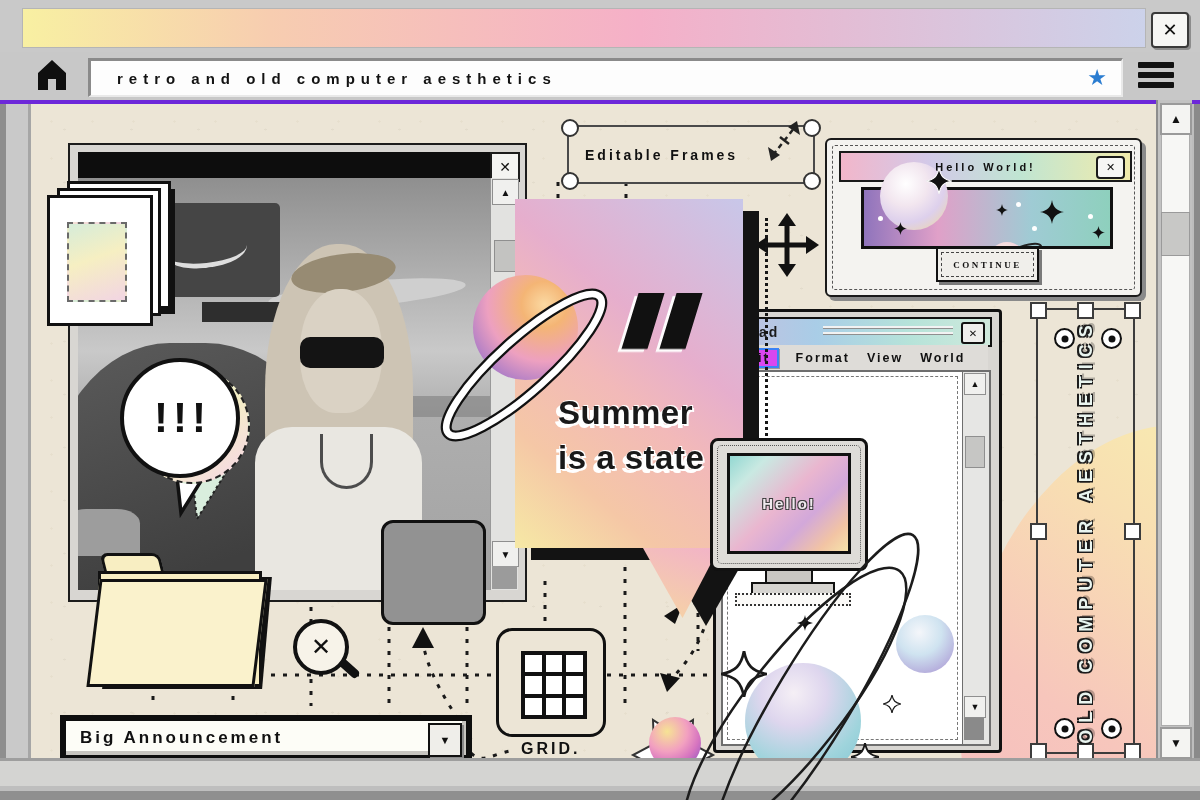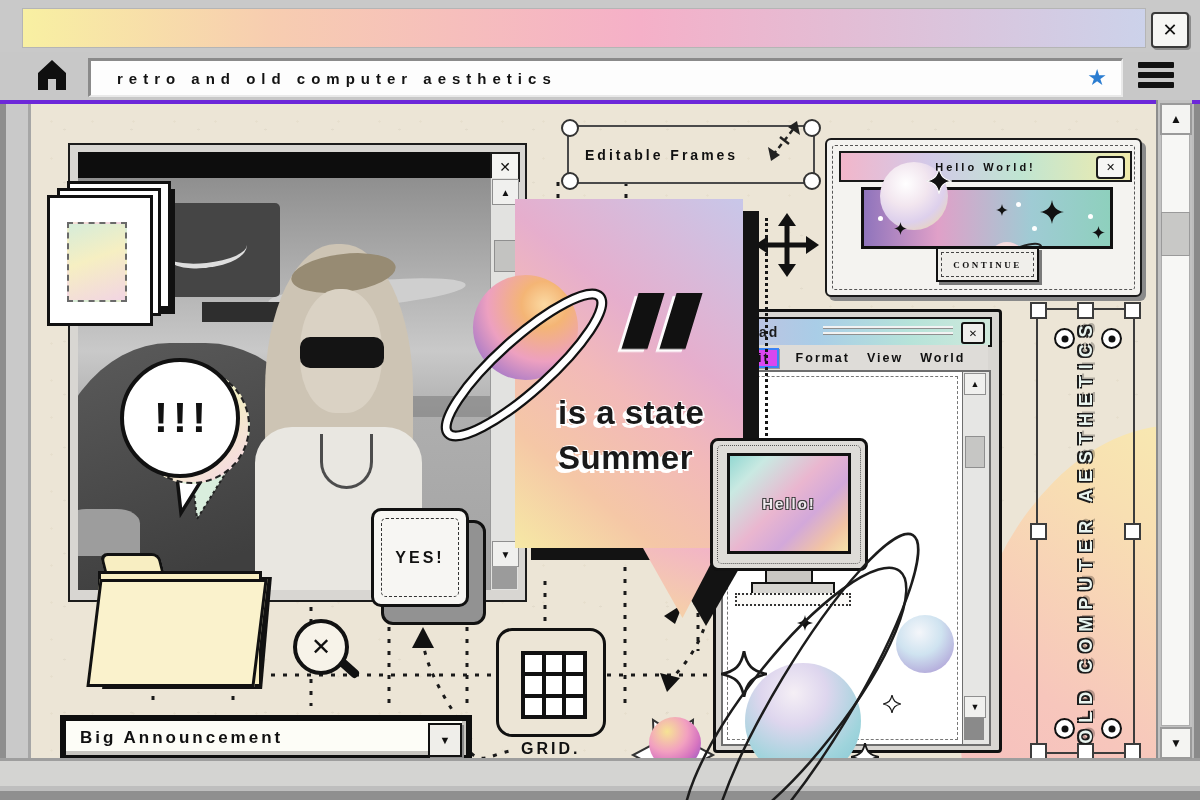--- a/index.html
+++ b/index.html
@@ -379,22 +379,22 @@
     </div>
   </div>
   <div class="abs guide-763"></div>
 
   <div class="abs quote"></div>
   <div class="abs q-tail-sh"></div>
   <div class="abs q-tail"></div>
   <div class="abs q-mark" style="left:599px;top:190px;"></div>
   <div class="abs q-mark" style="left:637px;top:190px;"></div>
   <div class="abs q-text">
+    <div>Summer</div>
     <div>is a state</div>
-    <div>Summer</div>
   </div>
 
   <div class="abs planet qplanet"></div>
   <svg class="abs qring" viewBox="0 0 215 245">
     <ellipse cx="107" cy="122" rx="102" ry="26" fill="none" stroke="#111" stroke-width="11" transform="rotate(-42 107 122)"></ellipse>
     <ellipse cx="107" cy="122" rx="102" ry="26" fill="none" stroke="#fff" stroke-width="6.5" transform="rotate(-42 107 122)"></ellipse>
   </svg>
 
   <div class="abs monitor">
     <div class="abs mon-bezel">
@@ -465,24 +465,20 @@
         <path d="M12 0C13.4 7.6 16.4 10.6 24 12C16.4 13.4 13.4 16.4 12 24C10.6 16.4 7.6 13.4 0 12C7.6 10.6 10.6 7.6 12 0Z" fill="#111" stroke="#fff" stroke-width="1"></path>
       </svg>
     <div class="abs continue">
       <div class="continue-inner"></div>
       <span class="continue-label">CONTINUE</span>
     </div>
   </div>
 
   <div class="abs yes">
     <div class="abs yes-side"></div>
-    <div class="abs yes-cap">
-      <div class="yes-dash"></div>
-      <span class="yes-label">YES!</span>
-    </div>
   </div>
 
   <div class="abs gridicon">
     <div class="grid9">
       <div></div>
         <div></div>
         <div></div>
         <div></div>
         <div></div>
         <div></div>

